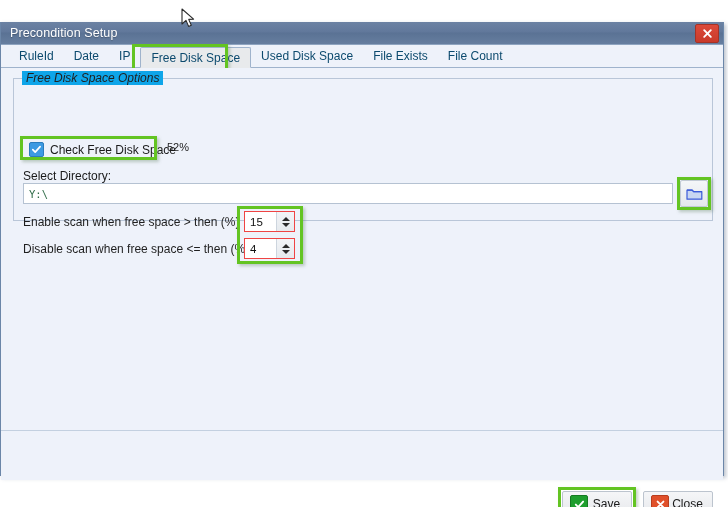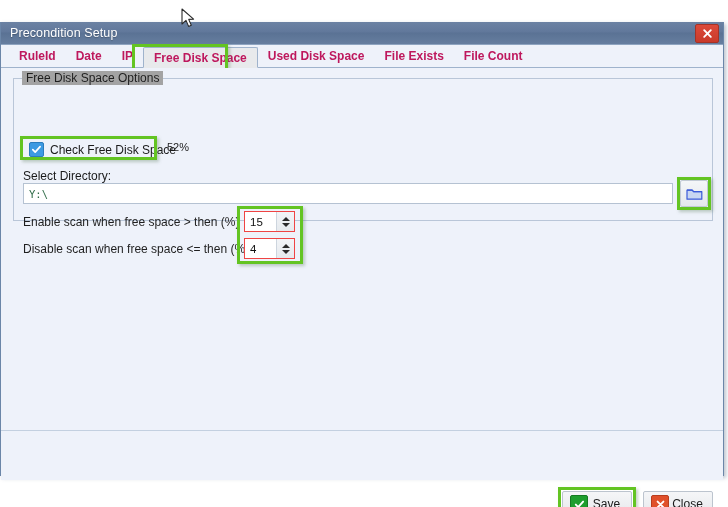--- a/index.html
+++ b/index.html
@@ -73,26 +73,25 @@
     display: flex;
     align-items: flex-end;
     padding-left: 8px;
     box-sizing: border-box;
   }
   .tab {
     height: 21px;
     line-height: 21px;
     padding: 0 10px;
     font-size: 12px;
-    color: #be185d;
+    color: #0c4a6e;
     white-space: nowrap;
     cursor: pointer;
     position: relative;
     box-sizing: border-box;
-    font-weight: bold;
   }
   .tab.selected {
     background: #e8eaec;
     border: 1px solid #9fb3cc;
     border-bottom: 1px solid #e8eaec;
     margin-bottom: -1px;
     border-radius: 2px 2px 0 0;
   }
   
   #tab-highlight {
@@ -122,25 +121,26 @@
     top: 10px;
     width: 700px;
     height: 143px;
     border: 1px solid #b9c6d8;
     box-sizing: border-box;
   }
   #groupbox-title {
     position: absolute;
     left: 21px;
     top: 3px;
-    background: #a3a3a3;
+    background: #0ea5e9;
     padding: 0 4px;
     font-size: 12px;
     color: #1f1f1f;
     white-space: nowrap;
+    font-style: italic;
   }
 
   
   #checkbox-row {
     position: absolute;
     left: 24px;
     top: 71px;
     display: flex;
     align-items: center;
   }

